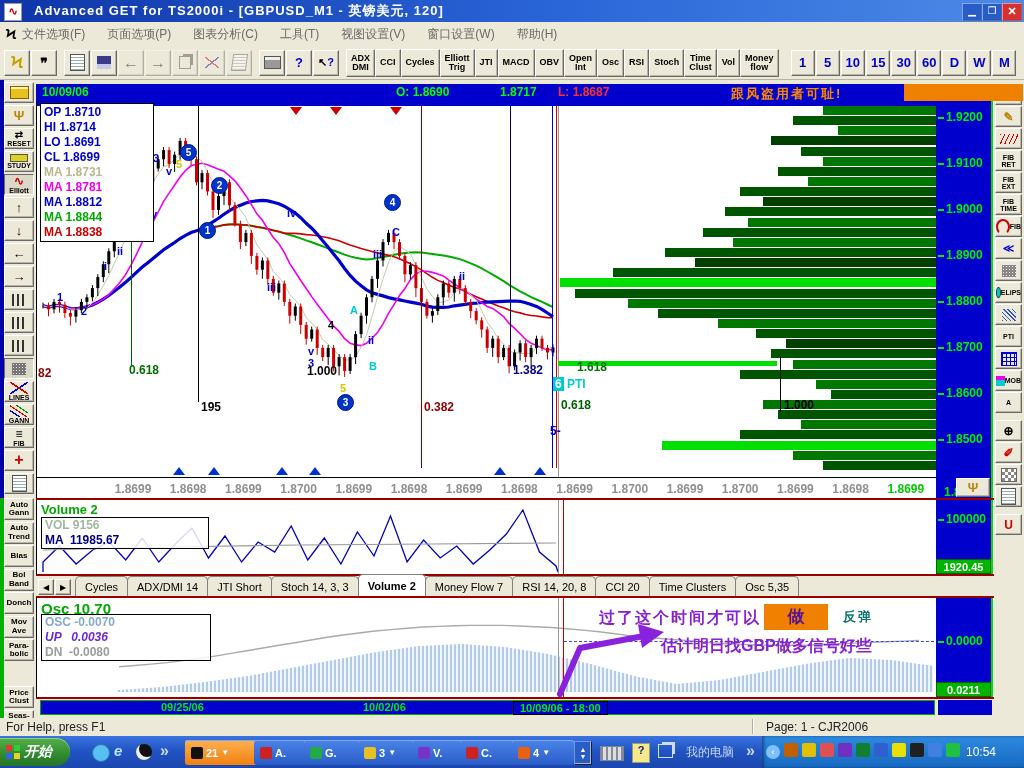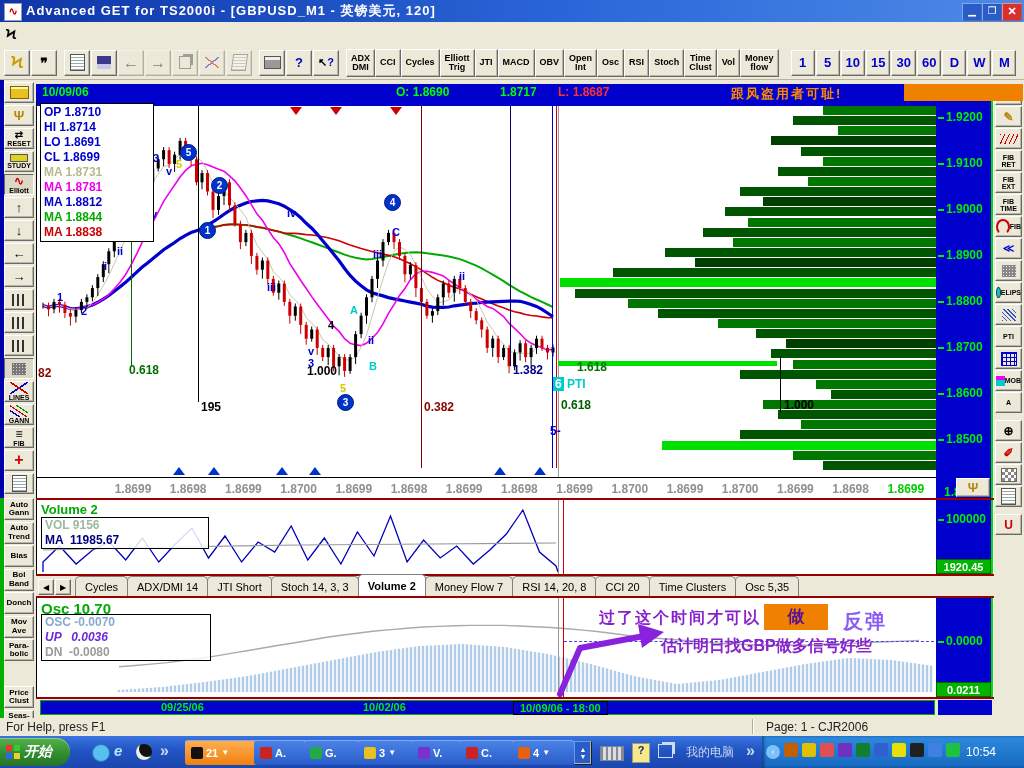--- a/index.html
+++ b/index.html
@@ -47,28 +47,37 @@
   .bars-ico{width:14px;height:12px;background:repeating-linear-gradient(90deg,#333 0 2px,transparent 2px 5px);}
   .oval-ico{width:16px;height:9px;border-radius:50%;background:#00cccc;border:1px solid #333;}
 </style>
 </head>
 <body>
 
 <div id="screen">
 
   <div class="abs" style="left:0;top:0;width:1024px;height:22px;background:linear-gradient(90deg,#0f35a8,#2a66d8 55%,#4d8ae6);display:flex;align-items:center;color:#fff;">
     <span class="abs" style="left:4px;top:3px;width:16px;height:16px;background:#fff;border:1px solid #99a;color:#cc0000;font-size:11px;font-weight:bold;text-align:center;line-height:15px;">∿</span>
-    <span style="margin-left:26px;font-size:13px;font-weight:bold;letter-spacing:1px;">Advanced GET for TS2000i - [GBPUSD_M1 - 英镑美元, 120]</span>
+    <span style="margin-left:34px;font-size:13px;font-weight:bold;letter-spacing:1px;">Advanced GET for TS2000i - [GBPUSD_M1 - 英镑美元, 120]</span>
     <span class="abs" style="right:42px;top:3px;width:18px;height:16px;background:#2a5cc8;border:1px outset #7fa8f0;color:#fff;font-size:10px;text-align:center;line-height:13px;">▁</span>
     <span class="abs" style="right:22px;top:3px;width:18px;height:16px;background:#2a5cc8;border:1px outset #7fa8f0;color:#fff;font-size:10px;text-align:center;line-height:14px;">❐</span>
     <span class="abs" style="right:2px;top:3px;width:18px;height:16px;background:#d63030;border:1px outset #f09090;color:#fff;font-size:11px;font-weight:bold;text-align:center;line-height:14px;">✕</span>
   </div>
 
   <div class="abs" style="left:0;top:22px;width:1024px;height:24px;background:#ece9d8;border-bottom:1px solid #c8c4b0;display:flex;align-items:center;">
     <span style="width:22px;text-align:center;font-size:14px;font-weight:bold;">Ϟ</span>
+    <span id="menu-items" style="display:flex;gap:22px;color:#6a6a6a;font-size:12px;">
+        <span>文件选项(F)</span>
+        <span>页面选项(P)</span>
+        <span>图表分析(C)</span>
+        <span>工具(T)</span>
+        <span>视图设置(V)</span>
+        <span>窗口设置(W)</span>
+        <span>帮助(H)</span>
+      </span>
   </div>
 
   <div class="abs" style="left:0;top:46px;width:1024px;height:34px;background:#ece9d8;border-bottom:1px solid #b8b4a0;display:flex;align-items:center;padding-left:4px;box-sizing:border-box;" id="toolbar-row">
       <div class="btn3d " style="width:26px;height:26px;margin-right:1px;">
         <span style="color:#c8a000;font-weight:bold;">Ϟ</span>
       </div>
       <div class="btn3d " style="width:26px;height:26px;margin-right:1px;">
         <span style="font-weight:bold;font-size:14px;">❞</span>
       </div>
       <span class="tb-sep"></span>
@@ -804,21 +813,21 @@
     <div class="abs" style="left:527px;top:43px;width:370px;height:0;border-top:1px dashed #4444ee;"></div>
     <span class="abs" style="left:4px;top:2px;color:#00aa00;font-weight:bold;font-size:15px;">Osc 10,70</span>
     <div class="abs" style="left:4px;top:16px;width:162px;border:1px solid #000;background:rgba(255,255,255,.85);padding:0 3px;">
       <div class="qrow" style="color:#88aacc;">OSC -0.0070</div>
       <div class="qrow" style="color:#6d28d9;font-style:italic;">UP   0.0036</div>
       <div class="qrow" style="color:#9a9a9a;">DN  -0.0080</div>
     </div>
 
     <span class="abs" style="left:562px;top:10px;color:#8822cc;font-size:16px;font-weight:bold;letter-spacing:2px;">过了这个时间才可以</span>
     <span class="abs" style="left:727px;top:6px;width:64px;height:26px;background:#f08000;color:#551199;font-size:17px;font-weight:bold;text-align:center;line-height:26px;">做</span>
-    <span class="abs" style="left:806px;top:10px;color:#8b5cf6;font-size:20px;font-weight:bold;letter-spacing:2px;">反弹</span>
+    <span class="abs" style="left:806px;top:10px;color:#0f766e;font-size:13px;font-weight:bold;letter-spacing:2px;">反弹</span>
     <span class="abs" style="left:624px;top:38px;color:#8822cc;font-size:16px;font-weight:bold;">估计明日找GBP做多信号好些</span>
     <svg class="abs" style="left:515px;top:20px;" width="130" height="79" viewBox="0 0 130 79">
       <polyline points="8,76 28,30 92,18" fill="none" stroke="#8822dd" stroke-width="6" stroke-linejoin="round" stroke-linecap="round"></polyline>
       <polygon points="112,14 86,6 90,30" fill="#8822dd"></polygon>
     </svg>
     <div class="abs scalecol" style="left:899px;top:0;width:57px;height:99px;">
       <span class="ticklab" style="left:2px;top:36px;">0.0000</span>
     </div>
     <div class="greenbox" style="left:899px;top:84px;width:55px;height:15px;">
         <span>0.0211</span>

